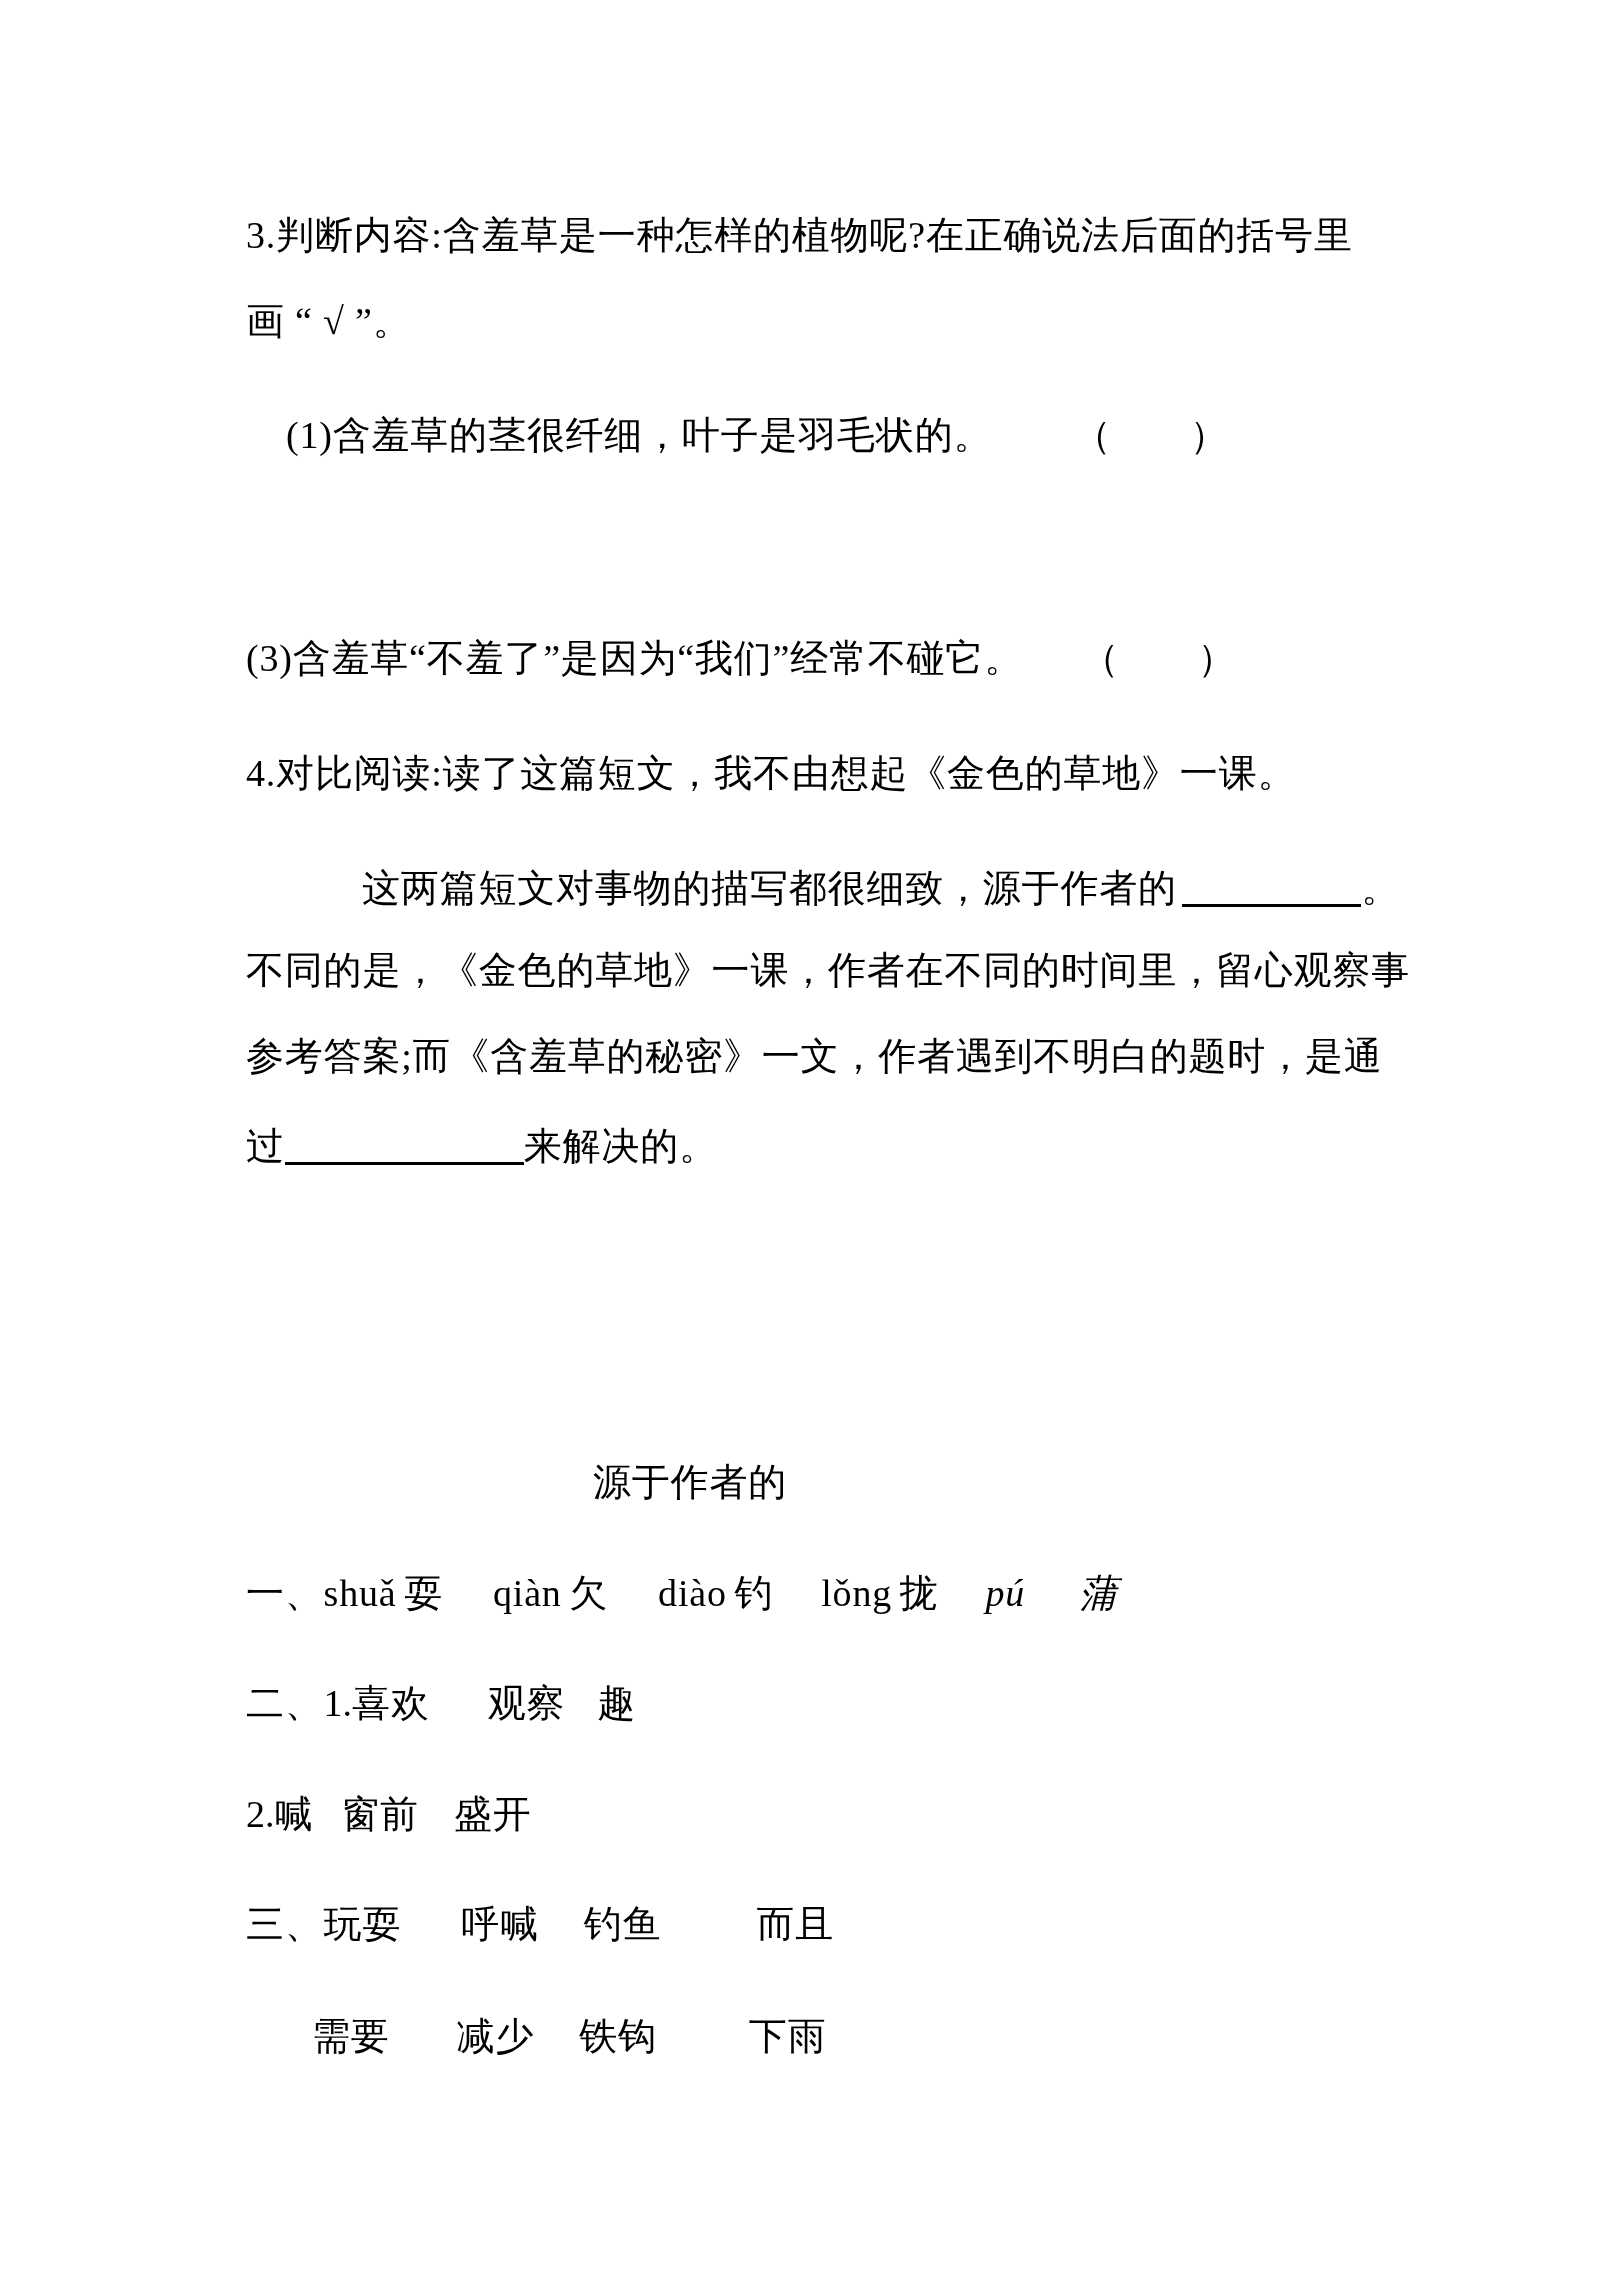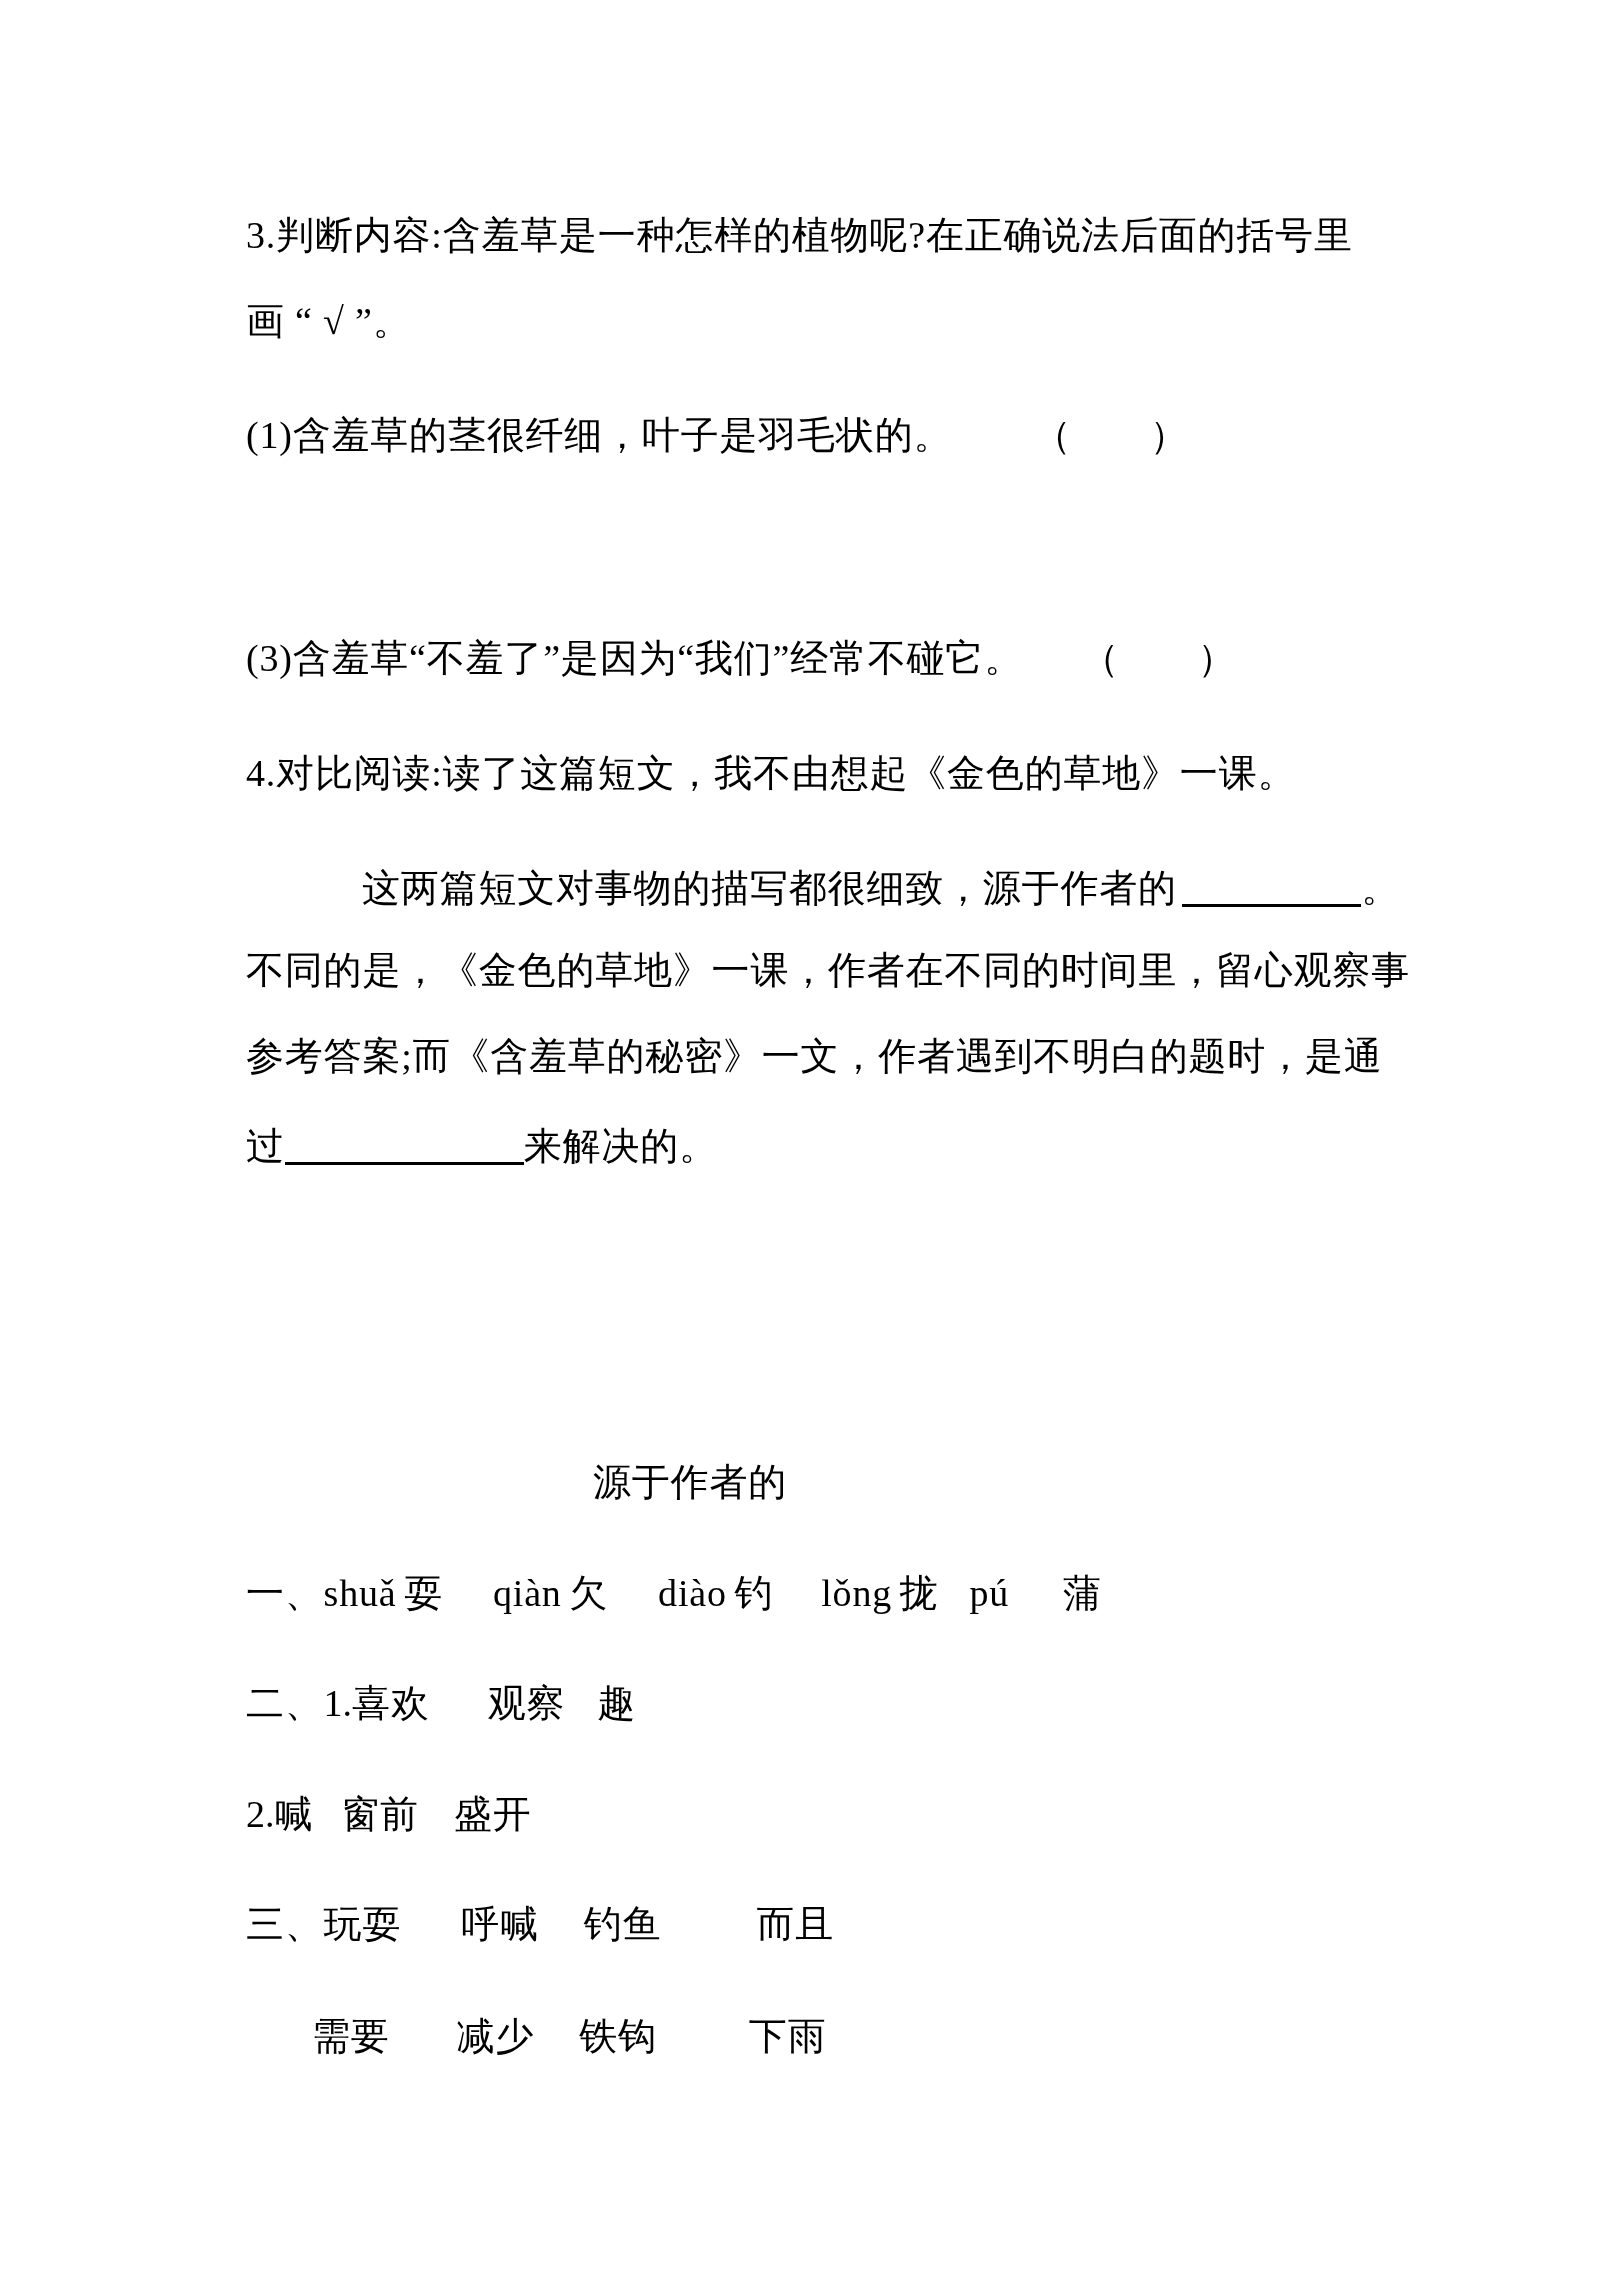--- a/index.html
+++ b/index.html
@@ -20,21 +20,21 @@
   }
   .line {
     position: absolute;
     left: 246px;
     white-space: nowrap;
     letter-spacing: 0.8px;
   }
   
   .l-q3-1   { top: 216px; }
   .l-q3-2   { top: 302px; }
-  .l-q3-i1  { top: 416px; }
+  .l-q3-i1  { top: 416px; margin-left: 40px; }
   .l-q3-i2  { top: 527px; }
   .l-q3-i3  { top: 639px; }
   .l-q4     { top: 754px; }
   .l-p1     { top: 864px; left: 362px; }
   .l-p2     { top: 951px; }
   .l-p3     { top: 1037px; }
   .l-p4     { top: 1122px; }
   
   .l-title  { top: 1463px; left: 593px; }
   .l-a1     { top: 1574px; }
@@ -57,21 +57,21 @@
     top: 5.4px;
   }
   .blank-author { width: 179px; margin-left: 5.4px; }
   .blank-method { width: 239px; }
 
   
   .pair     { display: inline-block; }
   .pair .hz { margin-left: 7.7px; }
   .pair.p2, .pair.p3 { margin-left: 50px; }
   .pair.p4  { margin-left: 48px; }
-  .pair.p5  { margin-left: 31px; }
+  .pair.p5  { margin-left: 47px; font-style: italic; }
   .pair.p5 .hz { margin-left: 54px; }
 
   
   .a2-w2 { margin-left: 58px; }
   .a2-w3 { margin-left: 32px; }
   .a3-w2 { margin-left: 28px; }
   .a3-w3 { margin-left: 35px; }
   .a4-w2 { margin-left: 60px; }
   .a4-w3 { margin-left: 45px; }
   .a4-w4 { margin-left: 95px; }

